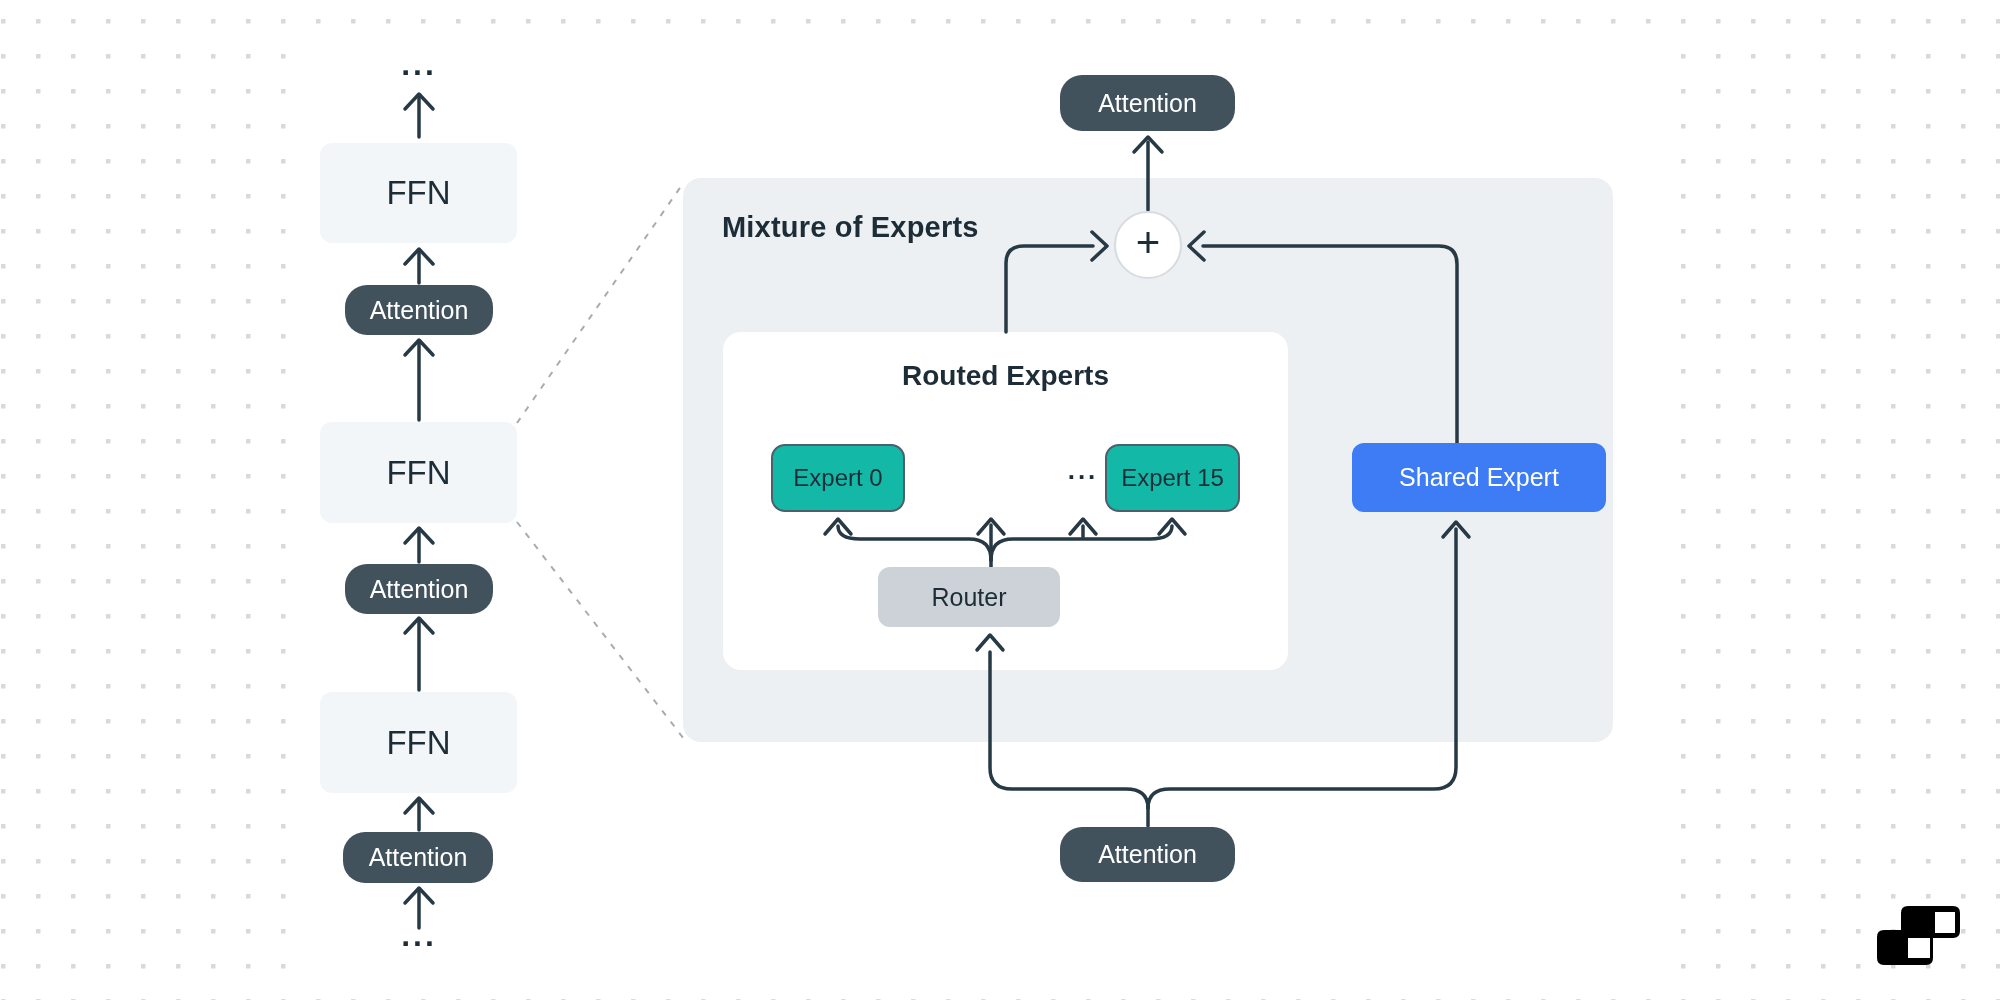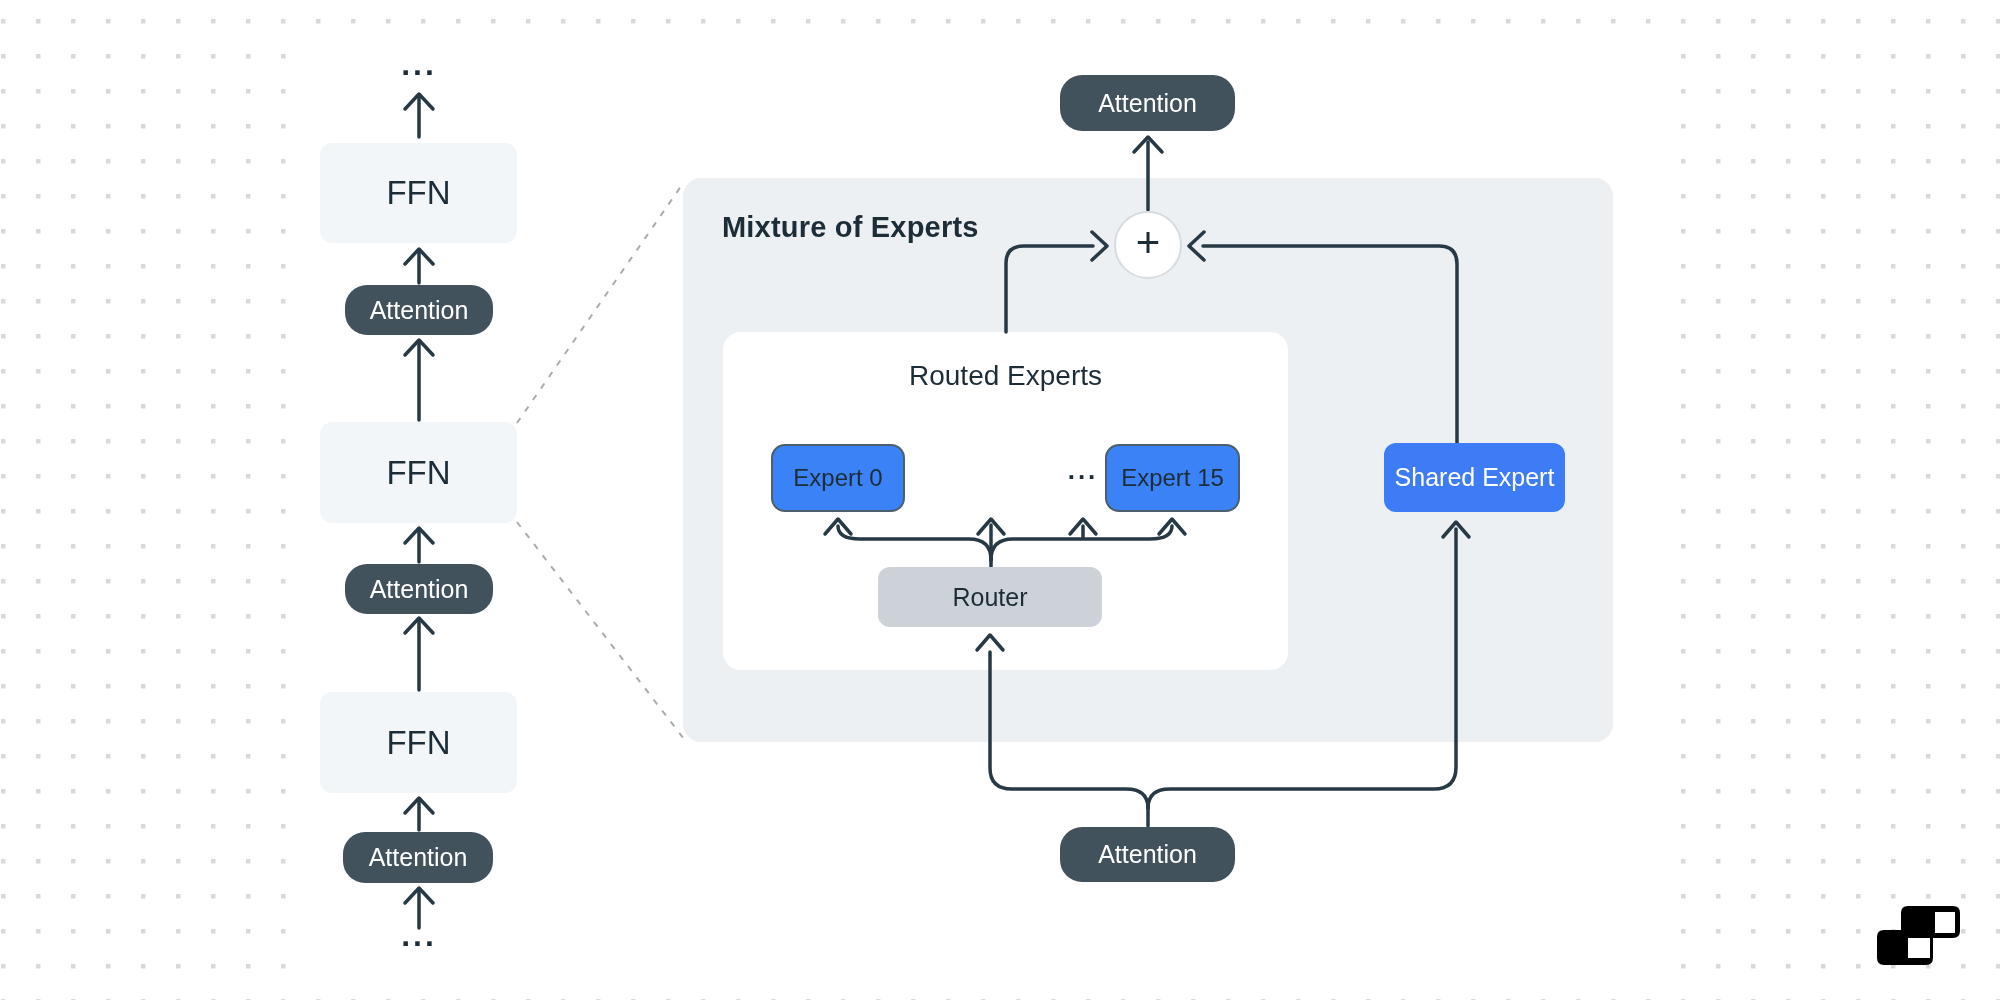--- a/index.html
+++ b/index.html
@@ -7,22 +7,22 @@
     position:relative; width:2000px; height:1000px; overflow:hidden;
     font-family:"Liberation Sans", sans-serif; background:var(--page-bg,#fff);
   }
   .stage svg.bg { position:absolute; left:0; top:0; }
   .box { position:absolute; display:flex; align-items:center; justify-content:center; box-sizing:border-box; }
   .ffn  { background:var(--ffn-bg); border-radius:12px; color:var(--text-dark); font-size:33px; }
   .att  { background:var(--attention-bg); border-radius:22px; color:var(--text-light); font-size:25px; }
   .panel { position:absolute; background:var(--panel-bg); border-radius:18px; }
   .panel-title { position:absolute; font-size:29px; font-weight:600; color:var(--text-dark); letter-spacing:0.2px; }
   .white-box { position:absolute; background:var(--canvas-bg); border-radius:18px; }
-  .white-box-title { position:absolute; font-size:28px; font-weight:400; color:var(--text-dark); text-align:center; }
-  .expert { background:#3b82f6; border:2.5px solid var(--expert-border); border-radius:14px; font-size:24px; color:var(--text-dark); }
+  .white-box-title { position:absolute; font-size:28px; font-weight:700; color:var(--text-dark); text-align:center; }
+  .expert { background:#14b8a6; border:2.5px solid var(--expert-border); border-radius:14px; font-size:24px; color:var(--text-dark); }
   .router { background:var(--router-bg); border-radius:12px; font-size:25px; color:var(--text-dark); }
   .shared { background:var(--shared-expert-bg); border-radius:12px; font-size:25px; color:var(--text-light); }
   .sum {
     position:absolute; width:68px; height:68px; border-radius:50%;
     background:#fff; border:2px solid var(--sum-circle-border);
     display:flex; align-items:center; justify-content:center;
     font-size:42px; font-weight:500; color:var(--text-dark); box-sizing:border-box;
     padding-bottom:4px;
   }
   .dots3 { position:absolute; text-align:center; color:var(--text-dark); font-weight:700; letter-spacing:3px; }
@@ -148,25 +148,25 @@
   </div>
 
   <div class="box expert" style="left:771px; top:444px; width:134px; height:68px;">
     <span>Expert 0</span>
   </div>
   <div class="dots3 small" style="left:1063px; top:455px; width:40px;">...</div>
   <div class="box expert" style="left:1105px; top:444px; width:135px; height:68px;">
     <span>Expert 15</span>
   </div>
 
-  <div class="box router" style="left:878px; top:567px; width:224px; height:60px;">
+  <div class="box router" style="left:878px; top:567px; width:182px; height:60px;">
     <span>Router</span>
   </div>
 
-  <div class="box shared" style="left:1352px; top:443px; width:181px; height:69px;margin-left:32px;">
+  <div class="box shared" style="left:1352px; top:443px; width:254px; height:69px;">
     <span>Shared Expert</span>
   </div>
 
   <svg class="logo" style="position:absolute; left:1877px; top:906px;" width="84" height="60" viewBox="0 0 84 60">
     <path fill-rule="evenodd" d="M7 24 H49 Q56 24 56 31 V52 Q56 59 49 59 H7 Q0 59 0 52 V31 Q0 24 7 24 Z M31 31 H53 V52 H31 Z"></path>
     <path fill-rule="evenodd" d="M31 0 H76 Q83 0 83 7 V25 Q83 32 76 32 H31 Q24 32 24 25 V7 Q24 0 31 0 Z M58 6 H78 V27 H58 Z"></path>
   </svg>
 
 </div>
 

